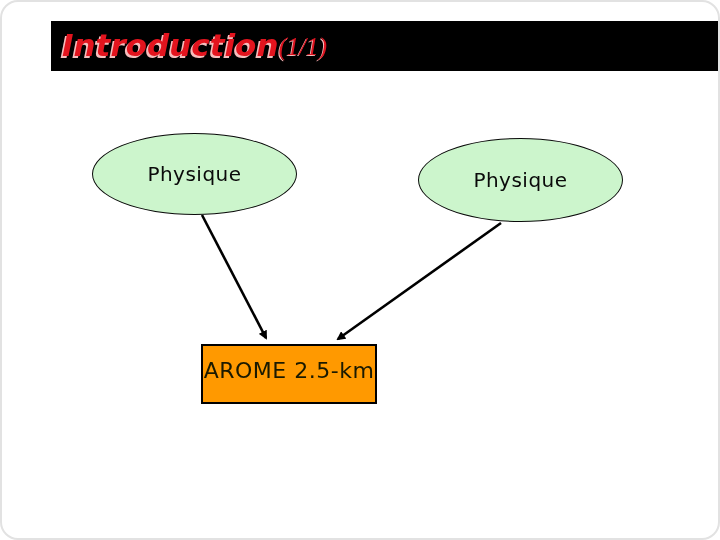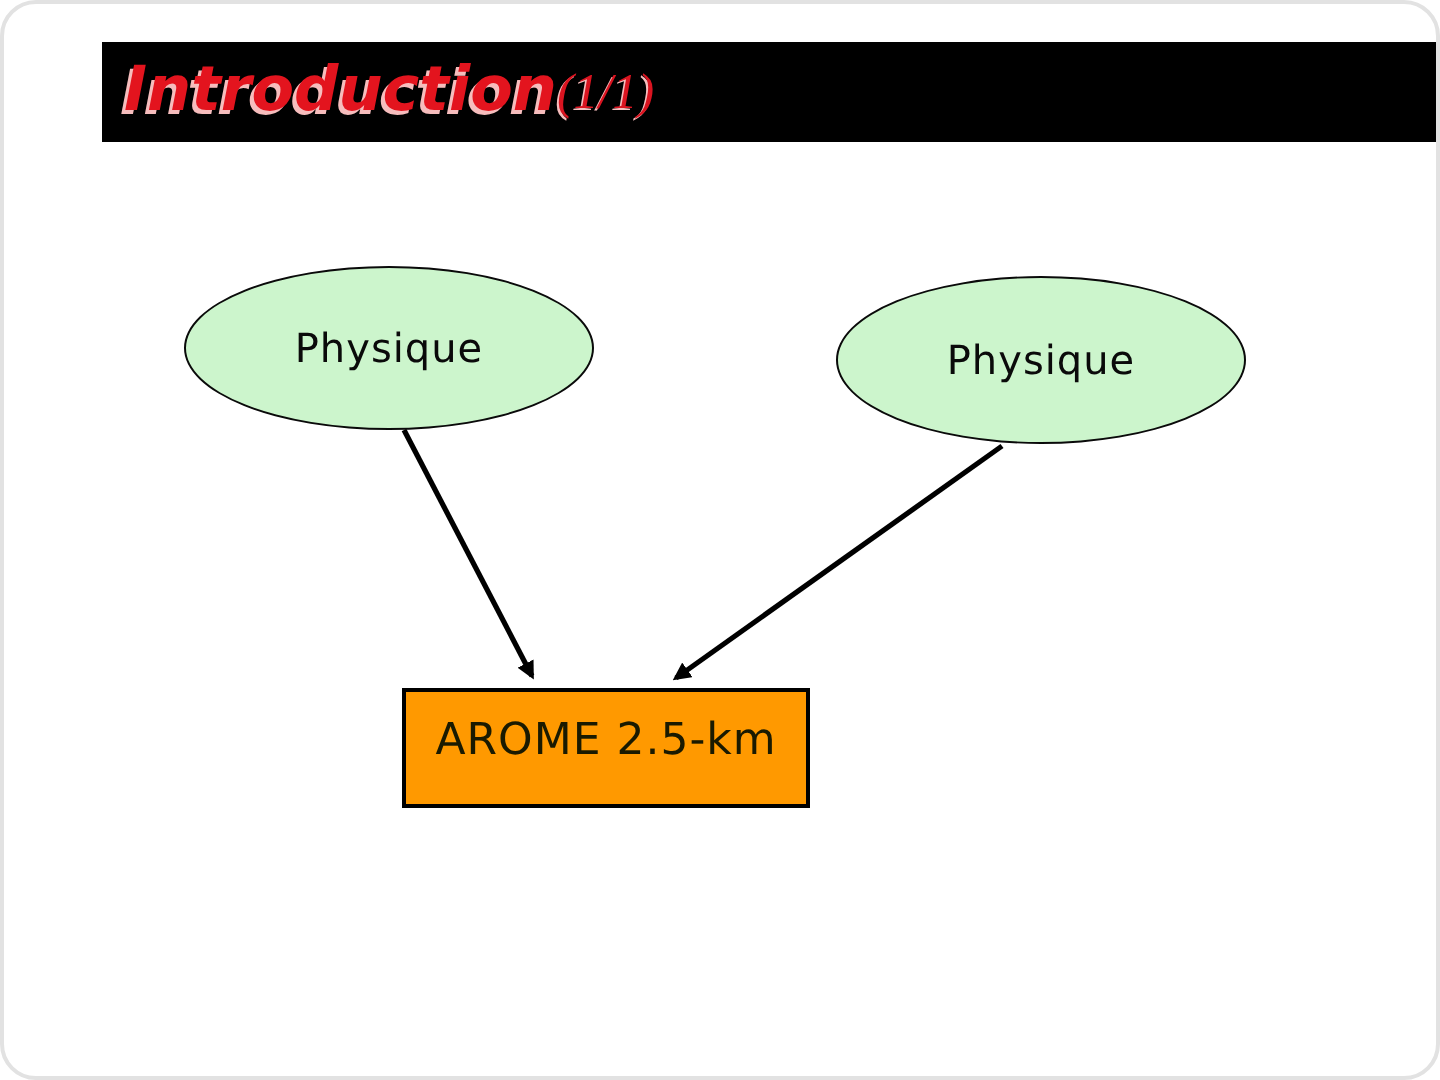--- a/index.html
+++ b/index.html
@@ -80,21 +80,21 @@
   #node-physique {
     left: 416px;
     top: 136px;
     width: 205px;
     height: 84px;
   }
   #node-arome {
     position: absolute;
     left: 199px;
     top: 342px;
-    width: 204px;
+    width: 176px;
     height: 60px;
     box-sizing: border-box;
     background: #ff9900;
     border: 2px solid #000000;
     display: flex;
     align-items: center;
     justify-content: center;
     color: #1a1a00;
     font-size: 22px;
     letter-spacing: 0.5px;

